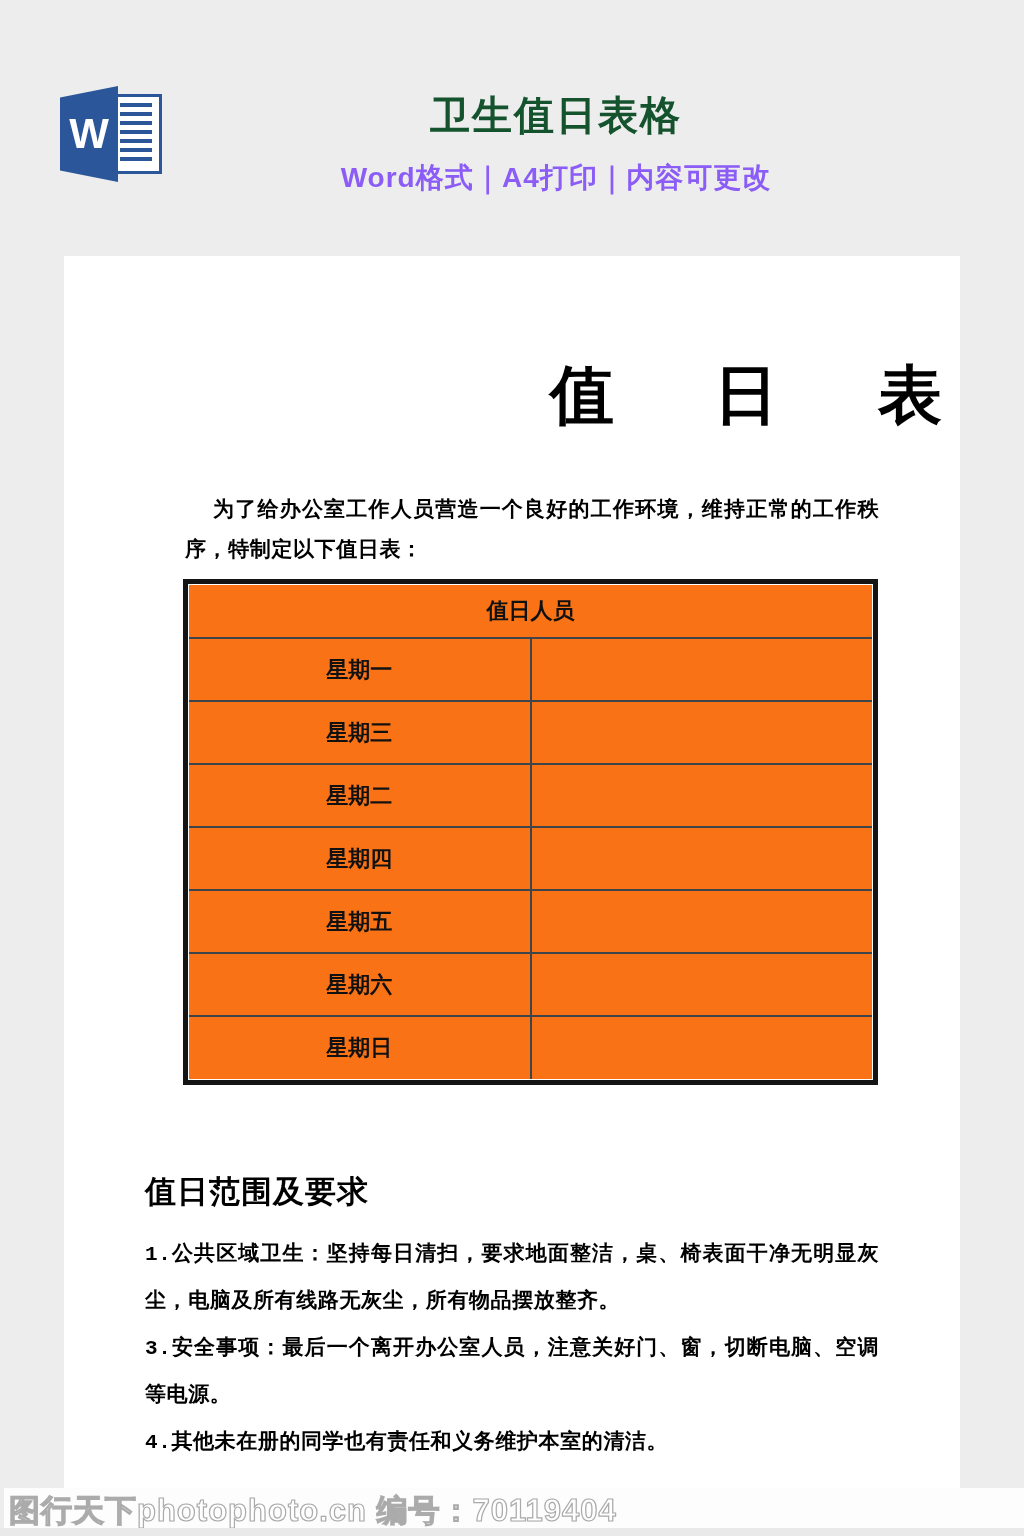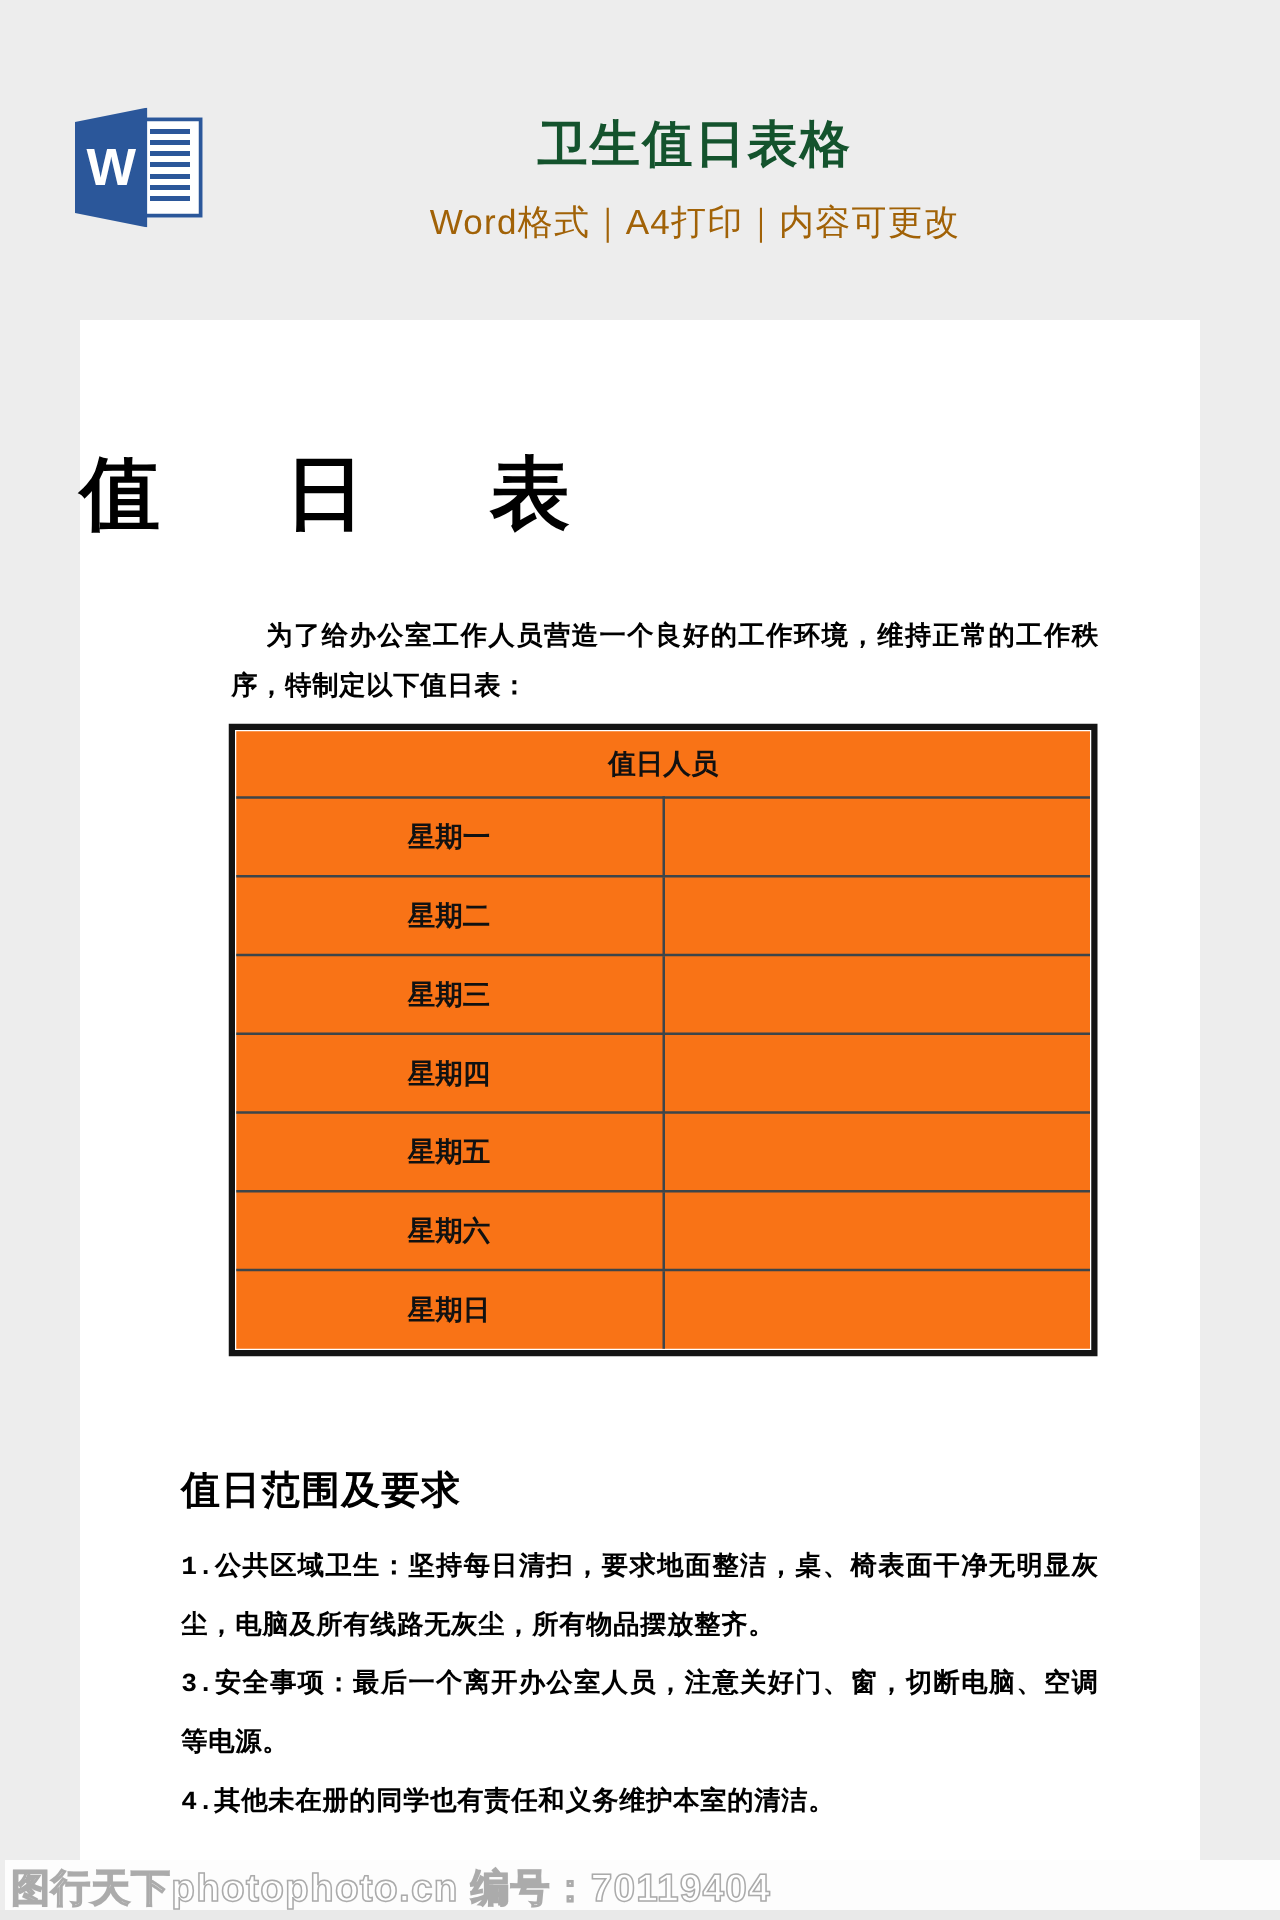--- a/index.html
+++ b/index.html
@@ -55,36 +55,37 @@
     white-space: nowrap;
   }
   .preview-title {
     color: #14532d;
     font-size: 40px;
     font-weight: bold;
     letter-spacing: 2px;
   }
   .preview-subtitle {
     margin-top: 16px;
-    color: #a16207;
+    color: #8b5cf6;
     font-size: 28px;
     letter-spacing: 1px;
+    font-weight: bold;
   }
 
   
   .page {
     position: absolute;
     left: 64px; top: 256px;
     width: 896px; height: 1268px;
     background: #ffffff;
     color: #000;
   }
   .doc-title {
     margin-top: 106px;
-    text-align: left;
+    text-align: right;
     font-size: 64px;
     font-weight: bold;
     letter-spacing: 18px;
     line-height: 1.05;
     white-space: pre;
   }
   .doc-intro {
     margin-top: 60px;
     padding: 0 81px;
     font-size: 21px;
@@ -205,25 +206,25 @@
         <tr>
           <th colspan="2">值日人员</th>
         </tr>
       </thead>
       <tbody>
         <tr>
           <td>星期一</td>
           <td></td>
         </tr>
         <tr>
+          <td>星期三</td>
+          <td></td>
+        </tr>
+        <tr>
           <td>星期二</td>
-          <td></td>
-        </tr>
-        <tr>
-          <td>星期三</td>
           <td></td>
         </tr>
         <tr>
           <td>星期四</td>
           <td></td>
         </tr>
         <tr>
           <td>星期五</td>
           <td></td>
         </tr>

